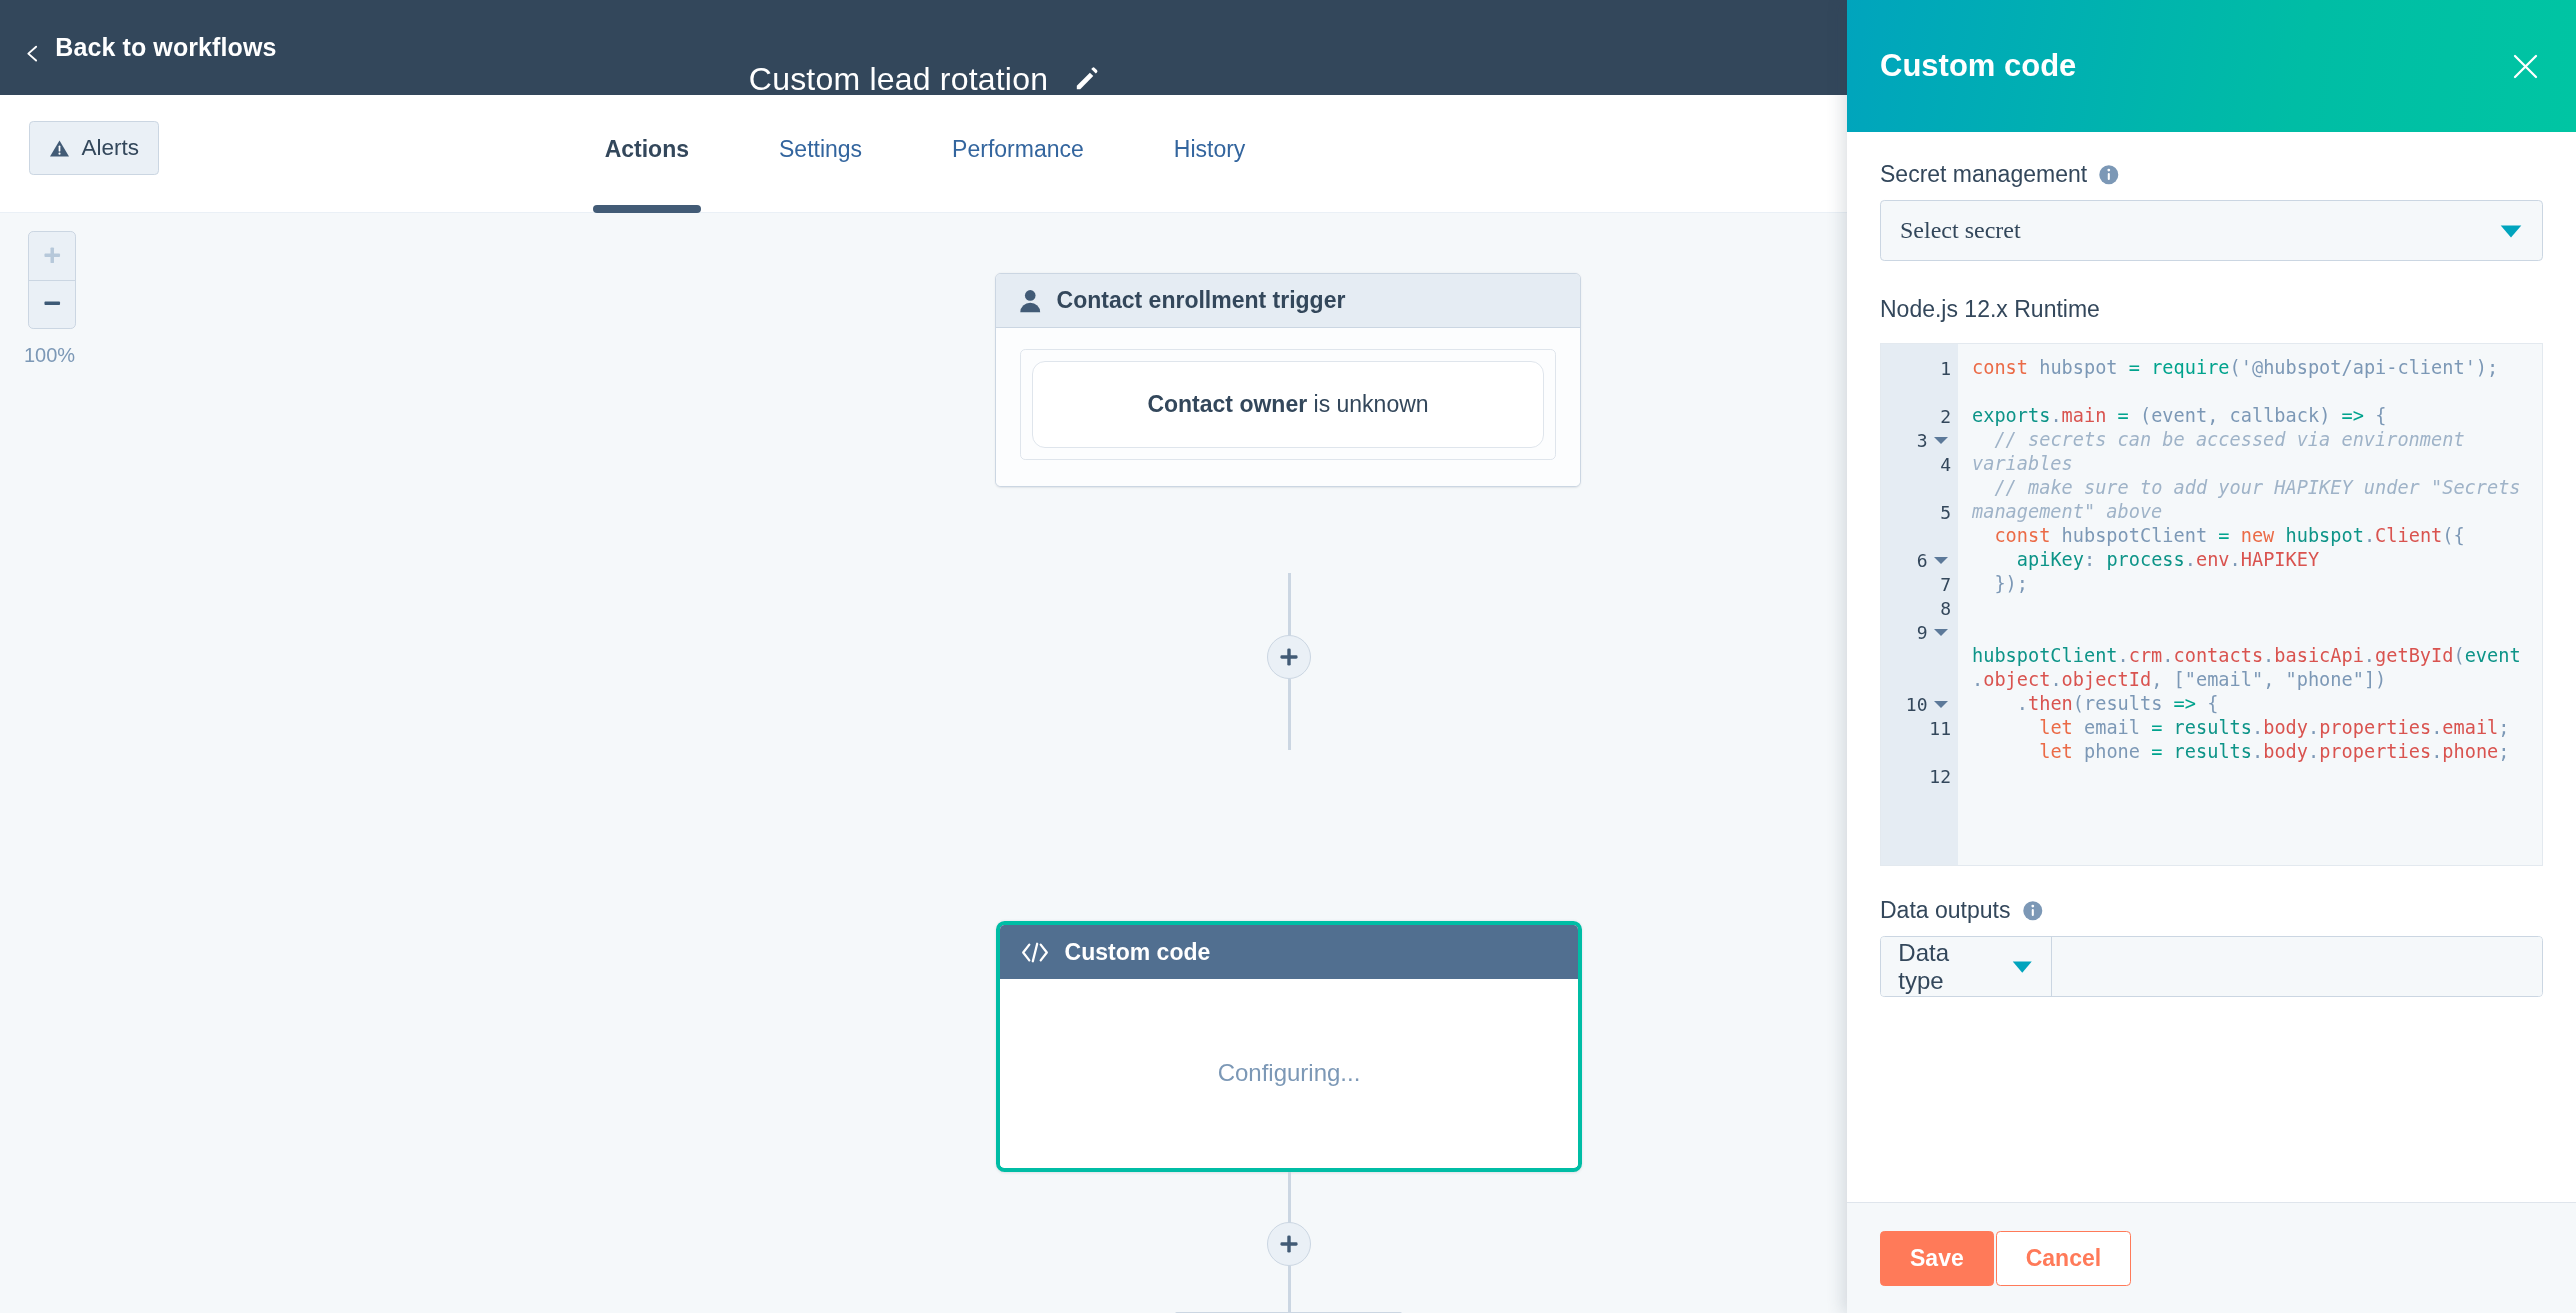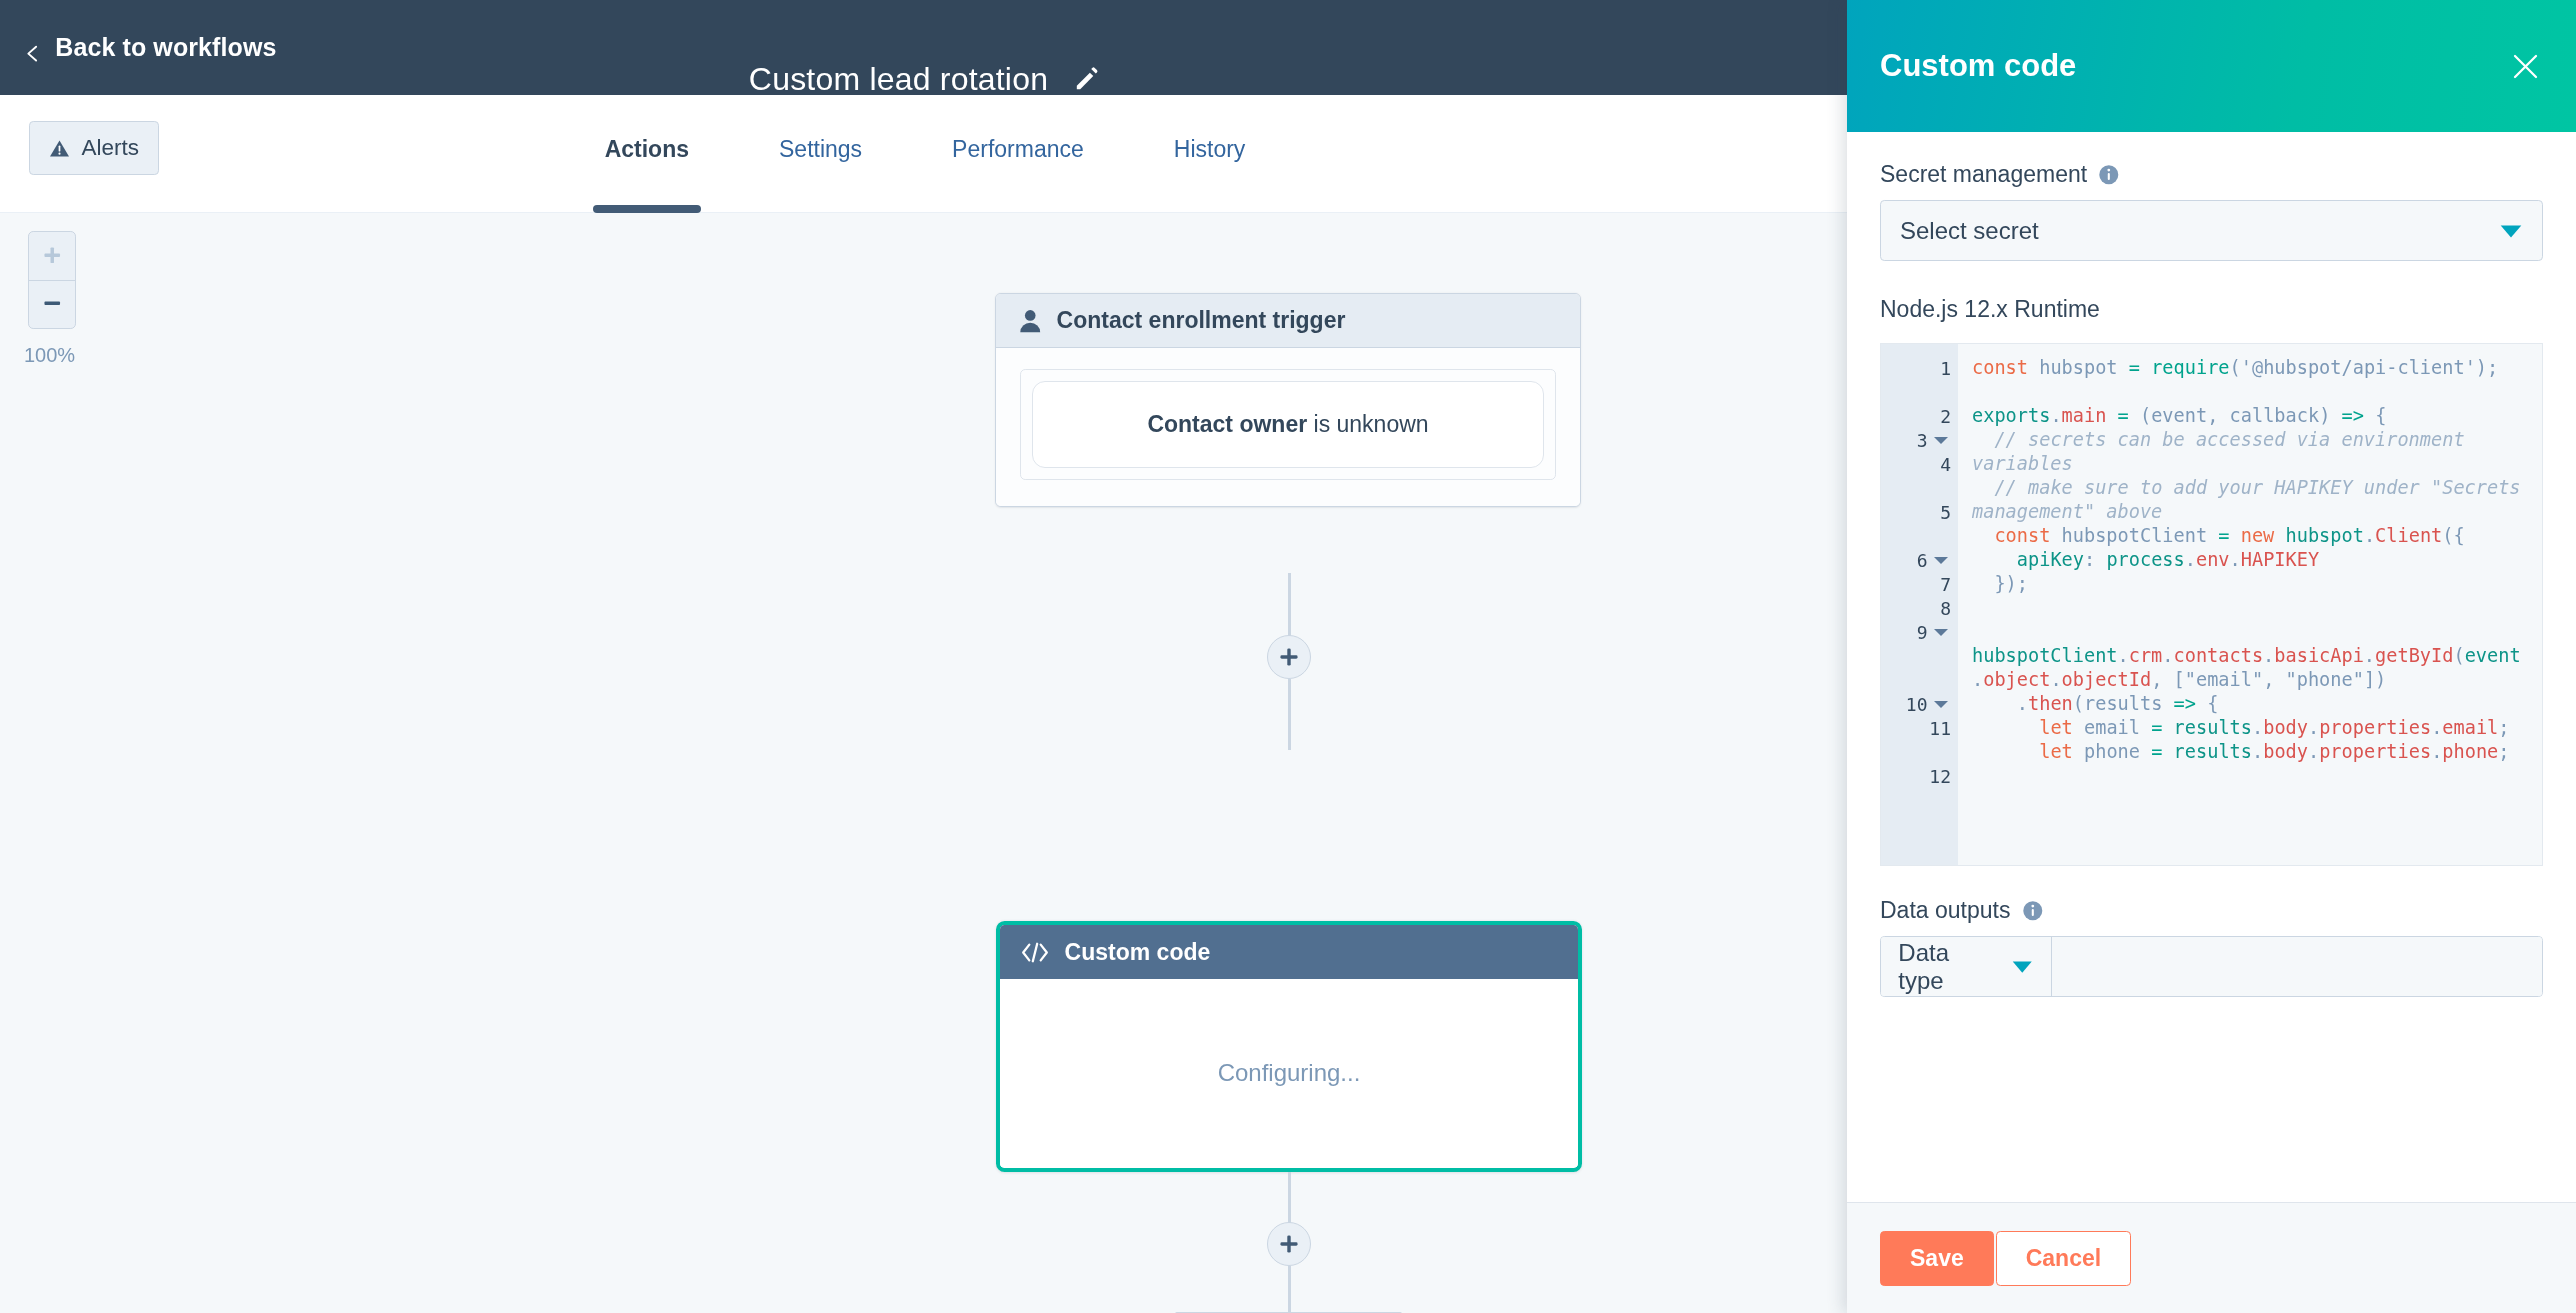--- a/index.html
+++ b/index.html
@@ -91,21 +91,21 @@
   .zoom-btn + .zoom-btn { border-top: 0.9px solid #cbd6e2; }
   .zoom-pct {
     position: absolute; left: 24px; top: 130px;
     font-size: 20px; color: #7c98b6;
   }
 
   .flow {
     position: absolute; left: 0; top: 0; width: 1850px; height: 1100px;
   }
   .node-trigger {
-    position: absolute; left: 995px; top: 79px;
+    position: absolute; left: 995px; top: 59px;
     width: 586px;
     background: #ffffff;
     border: 0.9px solid #cbd6e2; border-radius: 6px;
     box-shadow: 0 0.9px 1.7px rgba(45,62,80,.10);
     overflow: hidden;
   }
   .node-trigger-head {
     height: 54px; background: #e5ecf3;
     border-bottom: 0.9px solid #cbd6e2;
     display: flex; align-items: center; gap: 15.6px; padding: 0 22.5px;
@@ -182,21 +182,21 @@
     display: flex; align-items: center; gap: 11.2px;
     font-size: 23px; color: #33475b; margin-bottom: 12px;
   }
   .info-icon { width: 21.6px; height: 21.6px; display:block; }
 
   .select-box {
     height: 61px; border: 0.9px solid #cbd6e2; border-radius: 4.3px;
     background: #f5f8fa; display: flex; align-items: center;
     padding: 0 19px; cursor: pointer;
   }
-  .select-value { flex: 1; font-size: 24px; color: #33475b; }
+  .select-value { flex: 1; font-size: 24px; color: #33475b; font-family: Liberation Serif, serif; }
   .caret { width: 24px; height: 17.3px; display: block; }
 
   .runtime-label {
     margin-top: 35px; margin-bottom: 20px;
     font-size: 23px; color: #33475b;
   }
 
   .editor {
     border: 0.9px solid #e3e9ef;
     display: flex;

